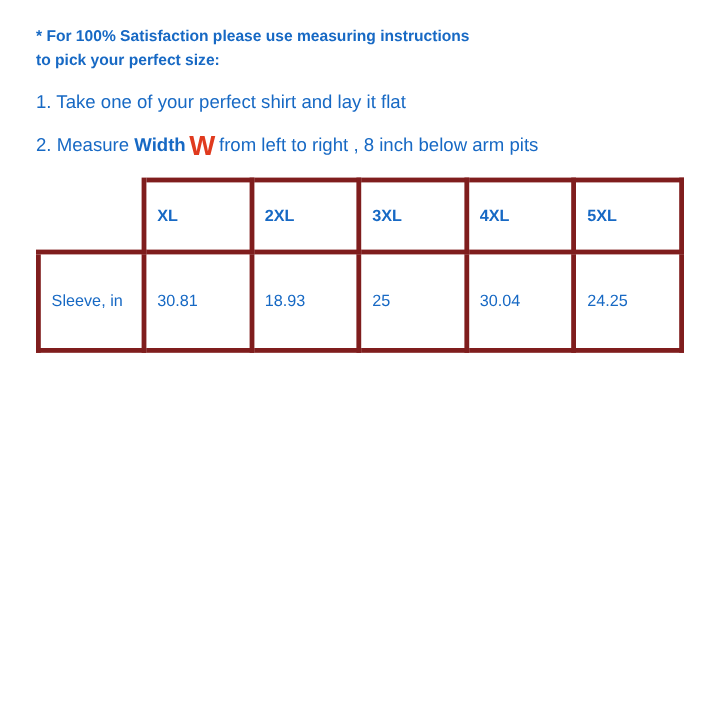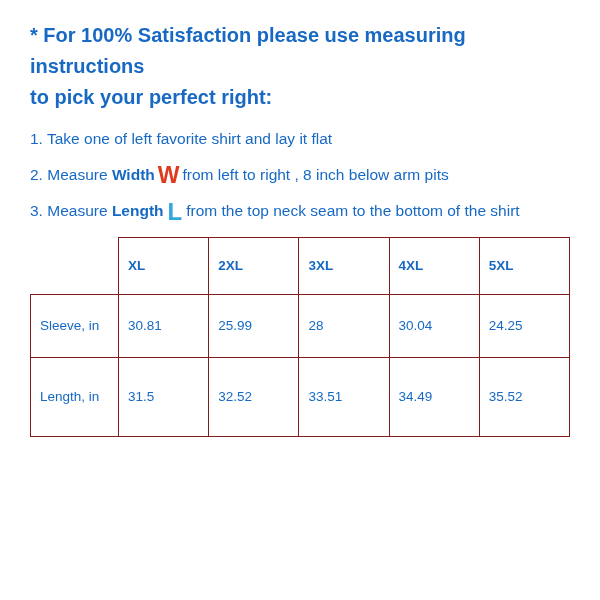--- a/index.html
+++ b/index.html
@@ -15,21 +15,21 @@
     overflow: hidden;
   }
   .page {
     position: relative;
     width: 600px;
     height: 600px;
     box-sizing: border-box;
     padding: 20px 30px 0 30px;
   }
   .intro {
-    font-size: 20px;
+    font-size: 13px;
     font-weight: bold;
     line-height: 1.55;
     color: #1769c4;
     margin: 0 0 14px 0;
   }
   .step {
     font-size: 15.5px;
     line-height: 1.55;
     color: #1769c4;
     margin: 0 0 12px 0;
@@ -63,21 +63,21 @@
     font-family: "Liberation Sans", sans-serif;
   }
   table.sizechart {
     border-collapse: collapse;
     width: 100%;
     margin-top: 14px;
     table-layout: fixed;
   }
   table.sizechart th,
   table.sizechart td {
-    border: 1px solid #7f1d1d;
+    border: 4px solid #7f1d1d;
     font-size: 13.5px;
     font-weight: normal;
     color: #1769c4;
     text-align: left;
     padding: 8px 9px;
     vertical-align: middle;
     line-height: 1.35;
   }
   table.sizechart thead th {
     font-weight: bold;
@@ -95,37 +95,33 @@
   }
   col.rowhead { width: 88px; }
 </style>
 </head>
 <body>
 
 <div class="page">
 
   <p class="intro">
     <span>* For 100% Satisfaction please use measuring instructions</span><br>
-    <span>to pick your perfect right:</span>
+    <span>to pick your perfect size:</span>
   </p>
 
   <p class="step">
     <span class="num">1.</span>
-    <span>Take one of left favorite shirt and </span><span class="underline">lay it flat</span>
+    <span>Take one of your perfect shirt and </span><span class="underline">lay it flat</span>
   </p>
 
   <p class="step">
     <span class="num">2.</span>
     <span>Measure </span><b>Width</b><span class="wglyph">W</span><span>from left to right , 8 inch below arm pits</span>
   </p>
 
-  <p class="step">
-    <span class="num">3.</span>
-    <span>Measure </span><b>Length</b><span class="lglyph">L</span><span>from the top neck seam to the bottom of the shirt</span>
-  </p>
 
   <table class="sizechart">
     <colgroup>
       <col class="rowhead">
       <col>
         <col>
         <col>
         <col>
         <col>
     </colgroup>
@@ -136,29 +132,21 @@
         <th>2XL</th>
         <th>3XL</th>
         <th>4XL</th>
         <th>5XL</th>
       </tr>
     </thead>
     <tbody>
       <tr>
         <td>Sleeve, in</td>
         <td>30.81</td>
-        <td>25.99</td>
-        <td>28</td>
+        <td>18.93</td>
+        <td>25</td>
         <td>30.04</td>
         <td>24.25</td>
-      </tr>
-      <tr>
-        <td>Length, in</td>
-        <td>31.5</td>
-        <td>32.52</td>
-        <td>33.51</td>
-        <td>34.49</td>
-        <td>35.52</td>
       </tr>
     </tbody>
   </table>
 
 </div>
 
 </body></html>

